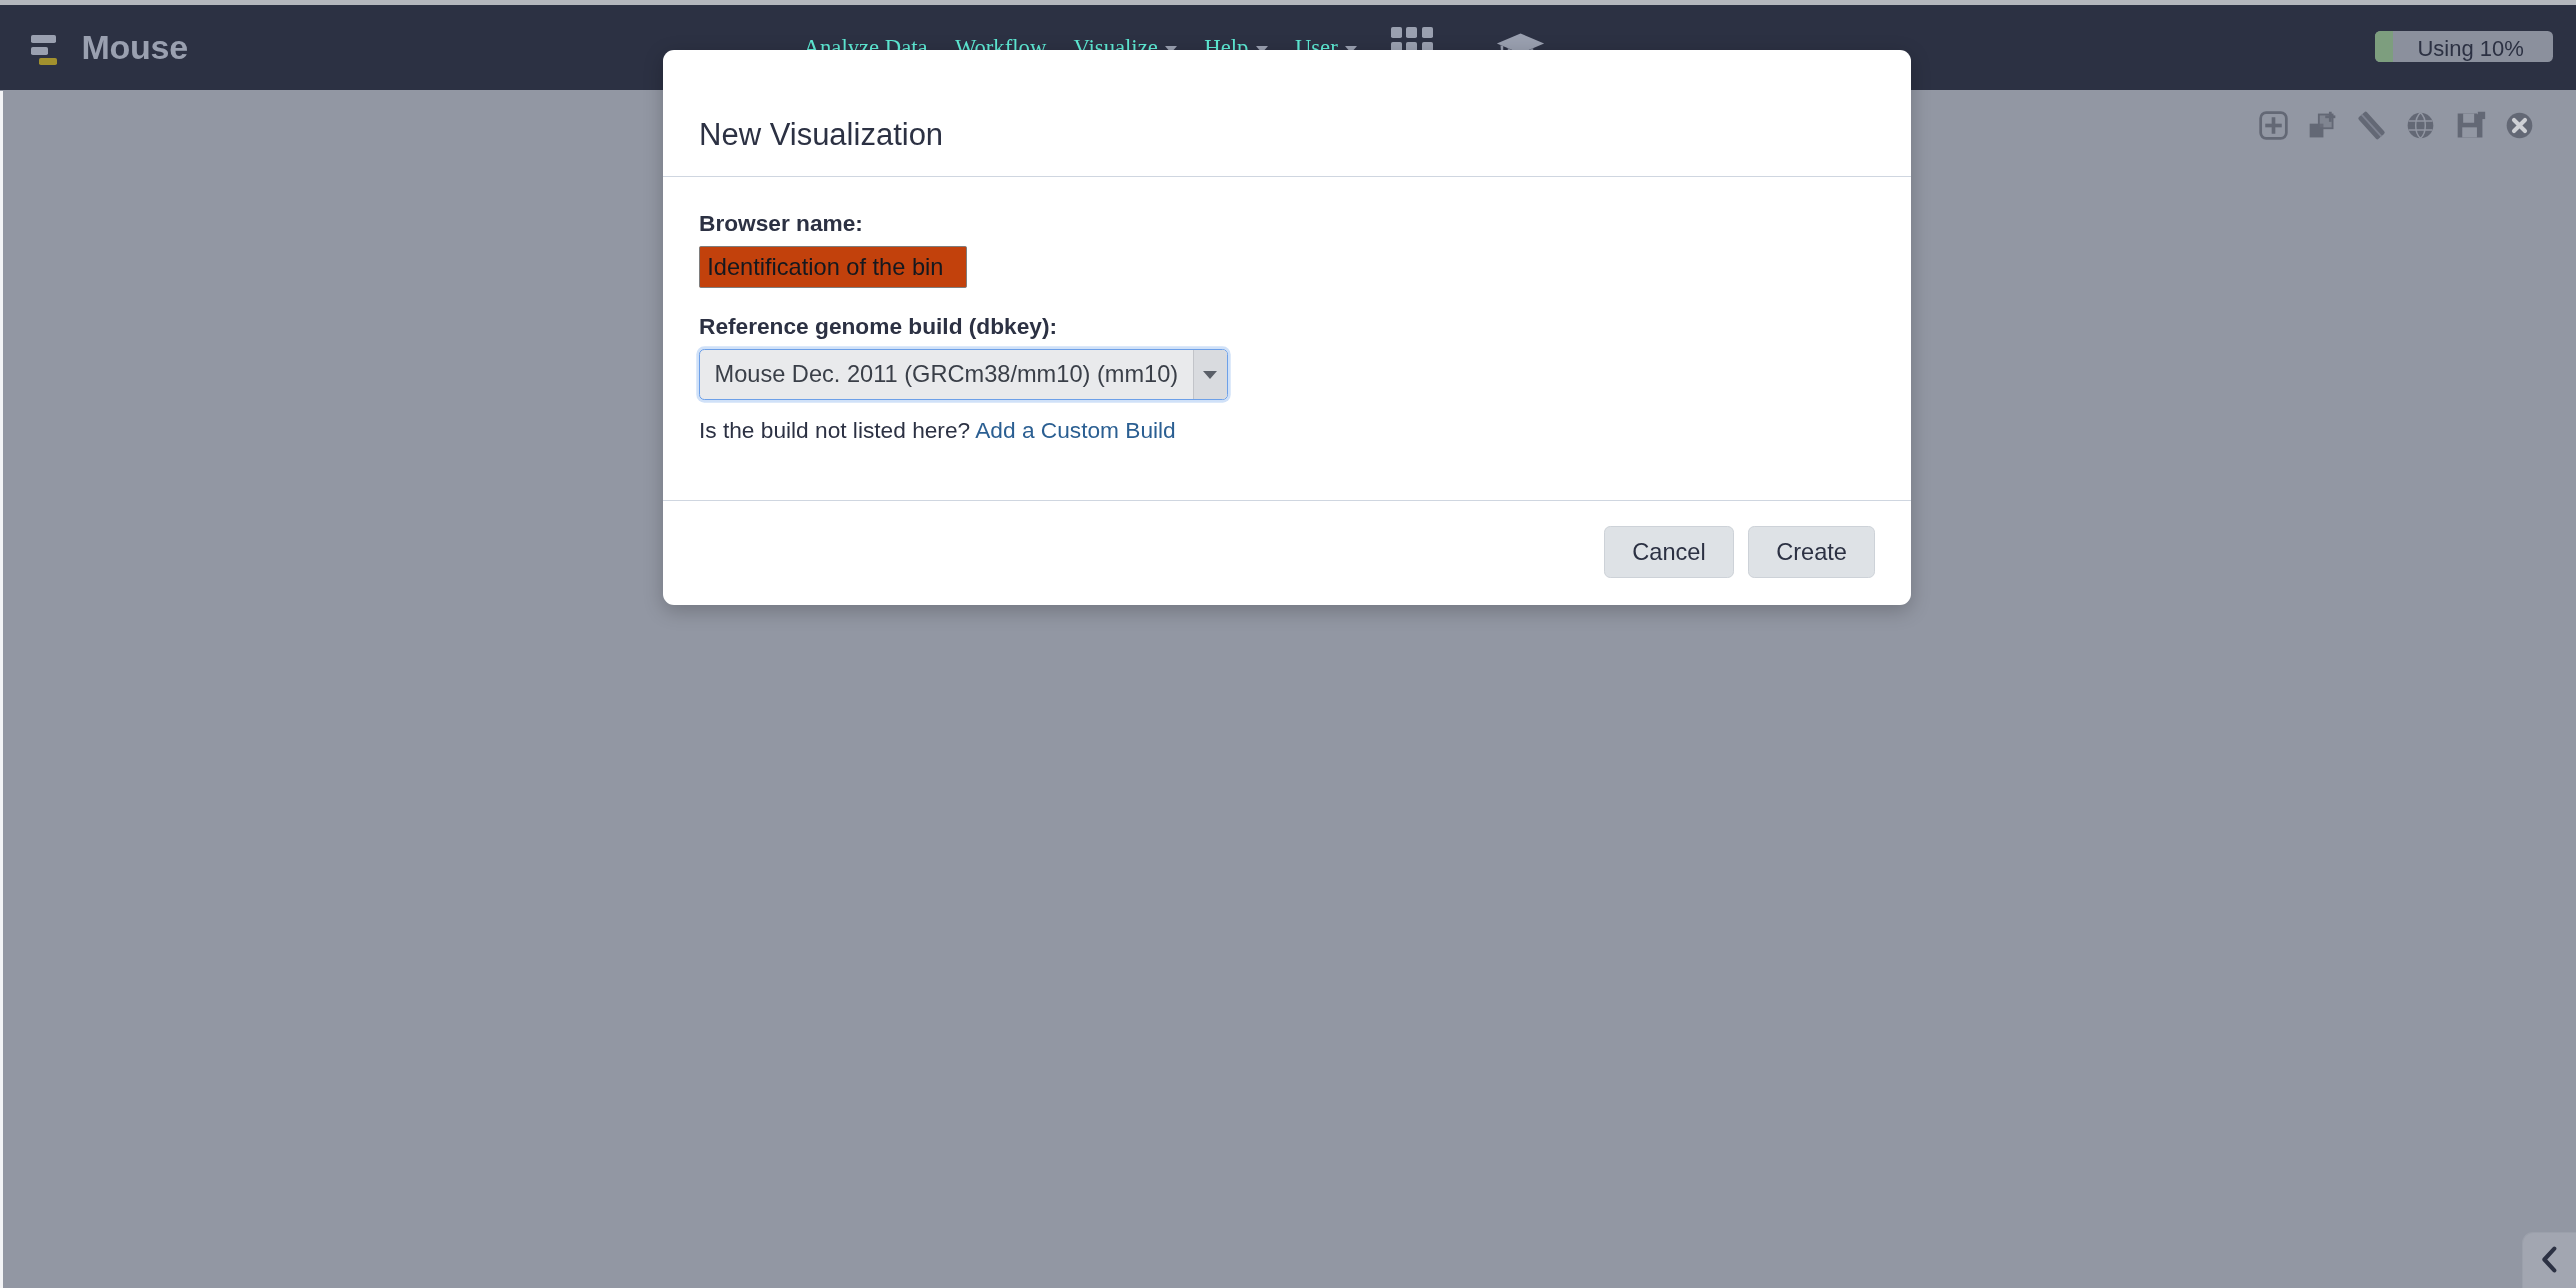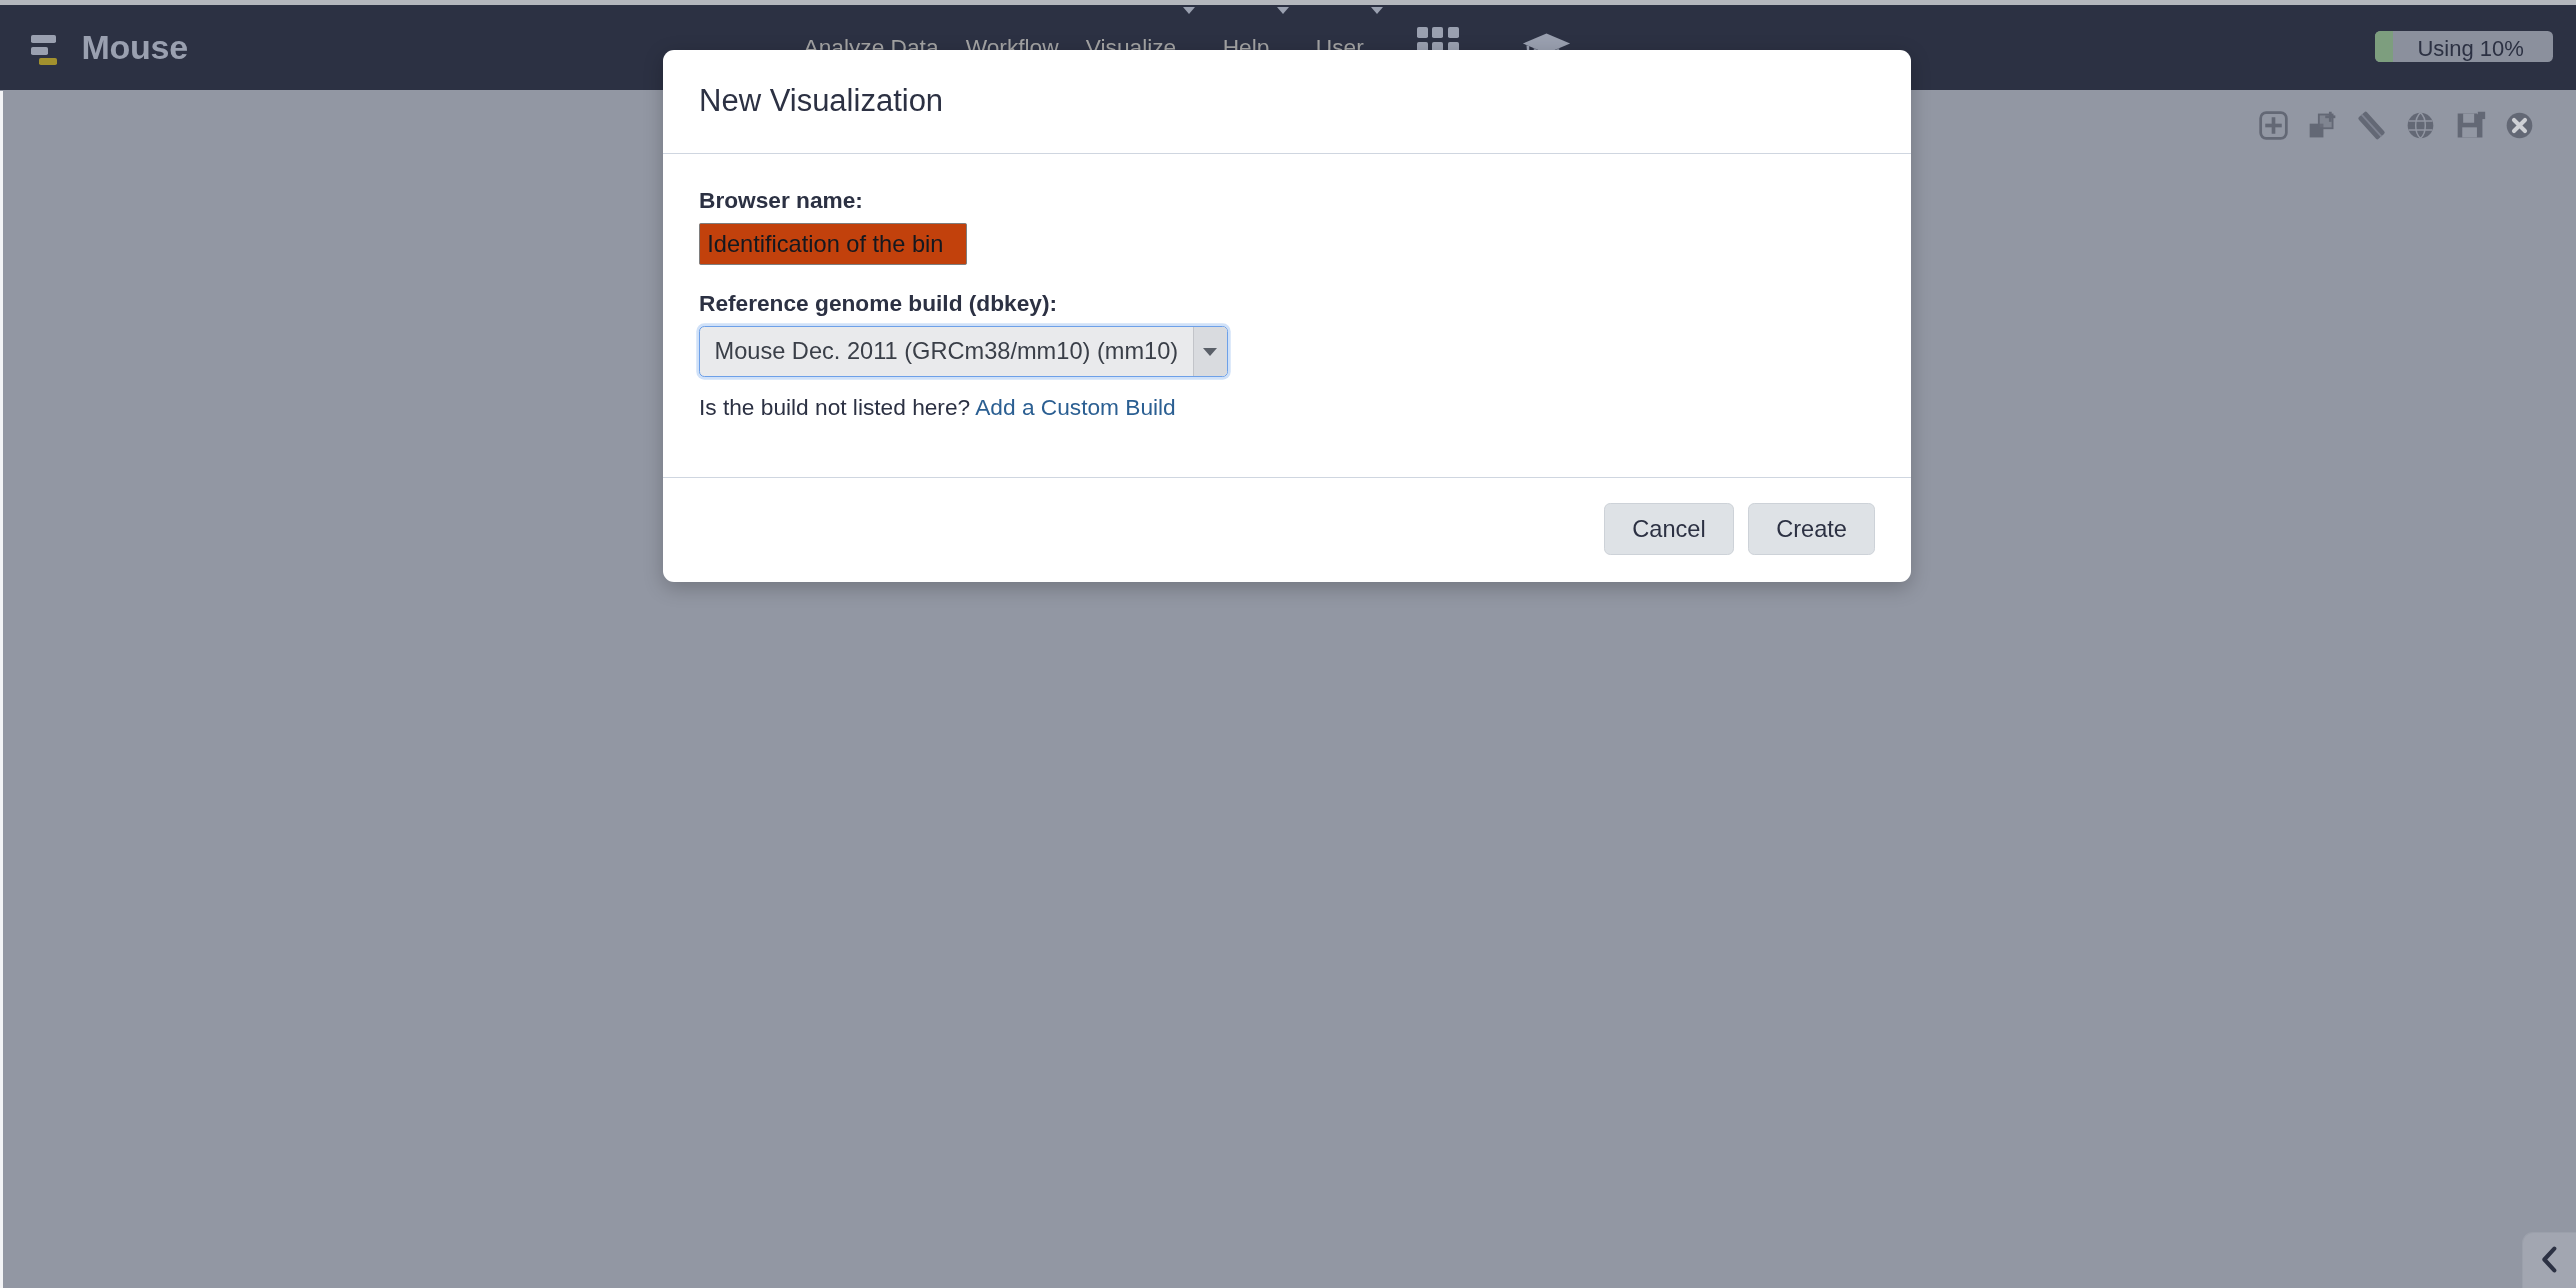--- a/index.html
+++ b/index.html
@@ -65,28 +65,30 @@
   .nav {
     position: absolute;
     left: 790px;
     top: 0;
     height: 85px;
     display: flex;
     align-items: center;
     gap: 0;
   }
   .nav-item {
-    color: #a3a3a3;
+    color: #5eead4;
     font-size: 22.7px;
     padding: 0 13.6px;
     line-height: 85px;
     white-space: nowrap;
     cursor: pointer;
     display: flex;
+    align-items: center;
     gap: 7.3px;
+    font-family: Liberation Serif, serif;
   }
   .caret {
     display: inline-block;
     width: 0; height: 0;
     border-left: 6.3px solid transparent;
     border-right: 6.3px solid transparent;
     border-top: 7.3px solid #9aa0b0;
     position: relative;
     top: 1.8px;
   }
@@ -199,22 +201,23 @@
     position: absolute;
     left: 663px;
     top: 50px;
     width: 1248px;
     background: #ffffff;
     border-radius: 11px;
     box-shadow: 0 5.4px 20px rgba(0,0,0,0.22);
     overflow: hidden;
   }
   .modal-header {
-    padding: 33px 36px 34px 36px;
+    padding: 33px 36px 23px 36px;
     border-bottom: 1.8px solid #cfd6e0;
+    margin-top: 34px;
   }
   .modal-title {
     font-size: 31px;
     color: #2c3143;
     font-weight: normal;
     margin: 0;
   }
   .modal-body {
     padding: 33px 36px 56px 36px;
     border-bottom: 1.8px solid #cfd6e0;

